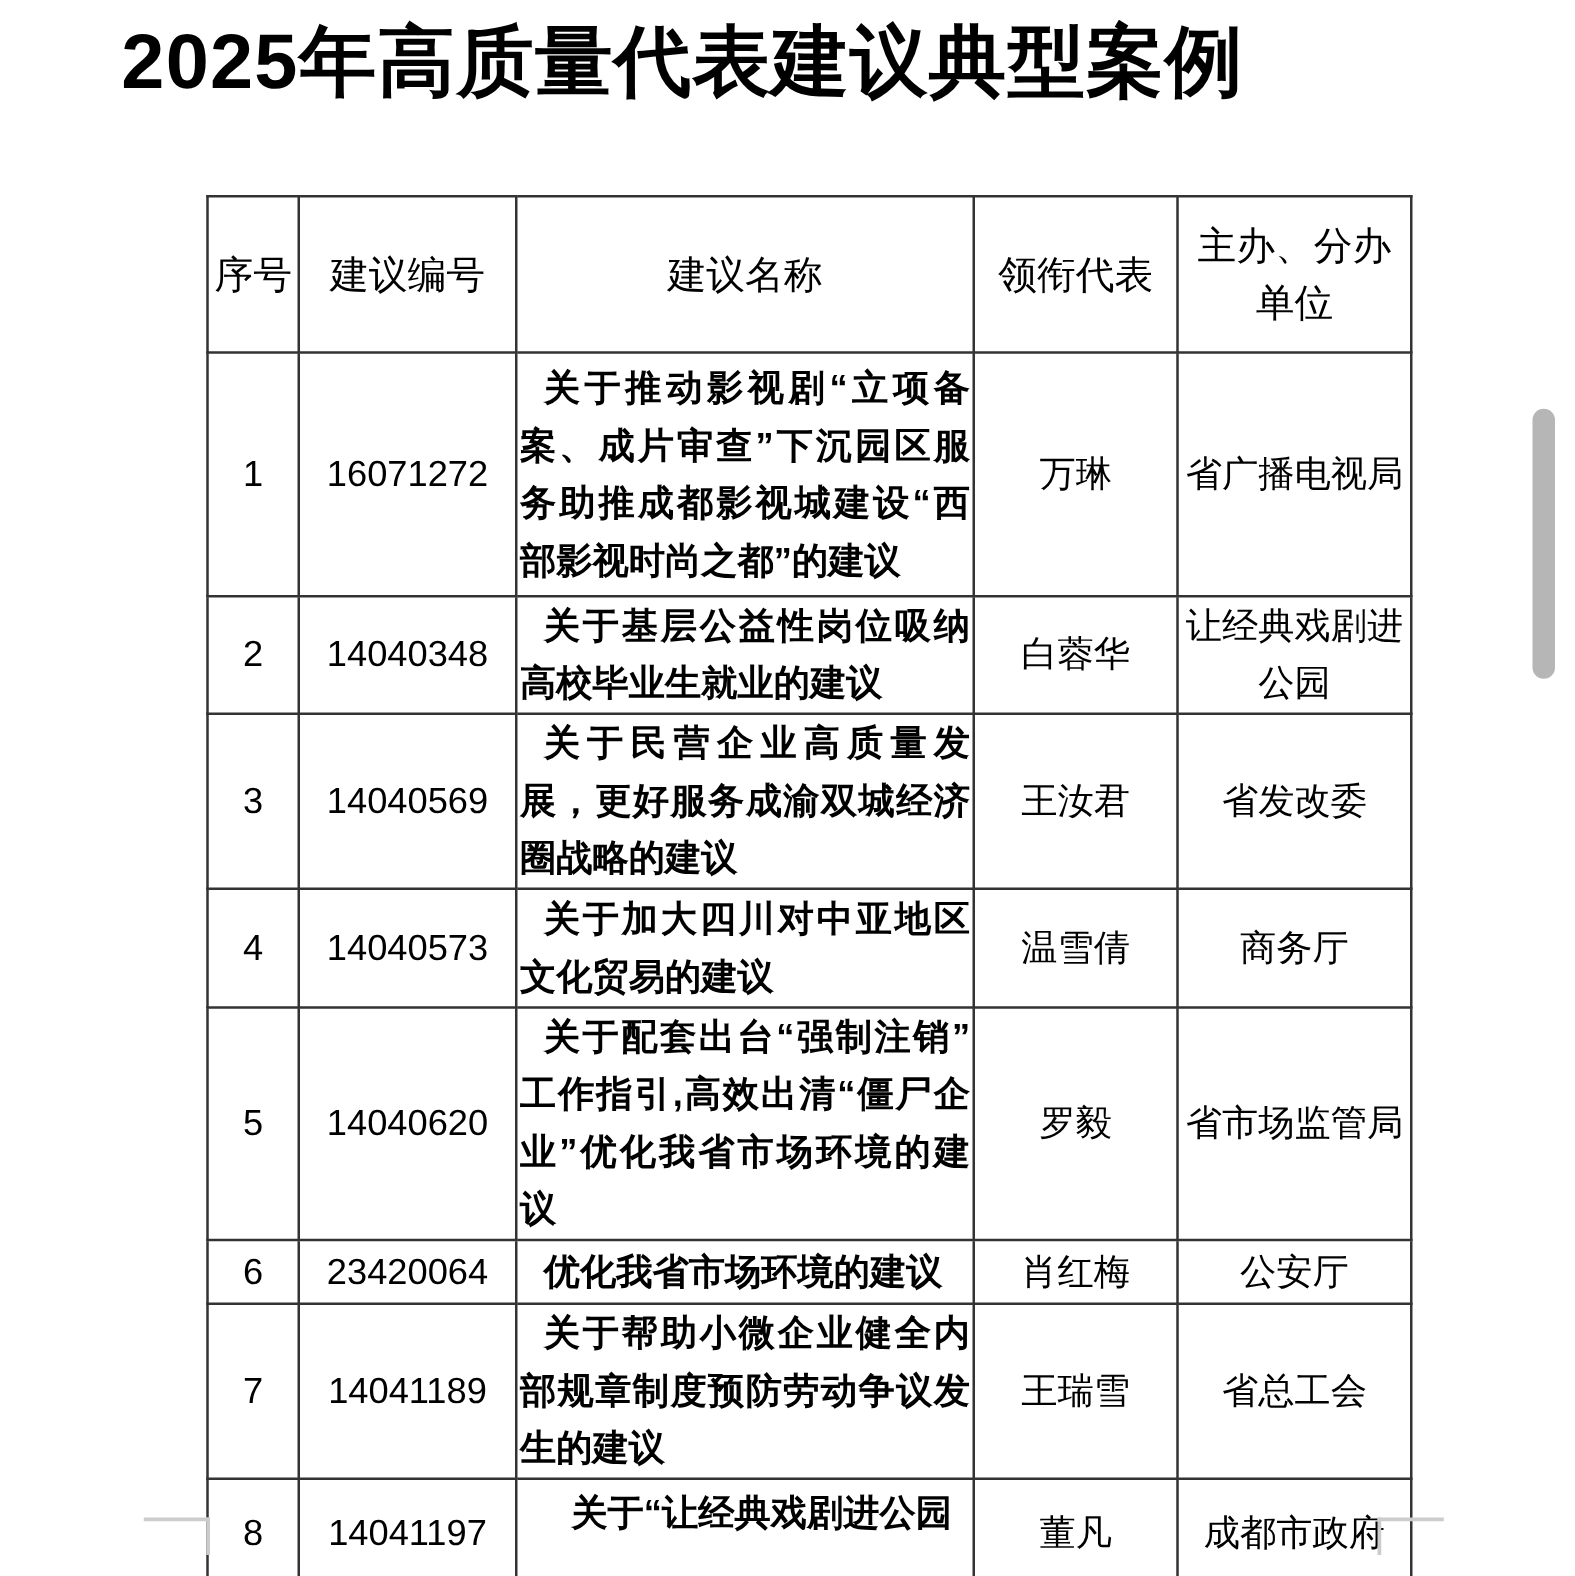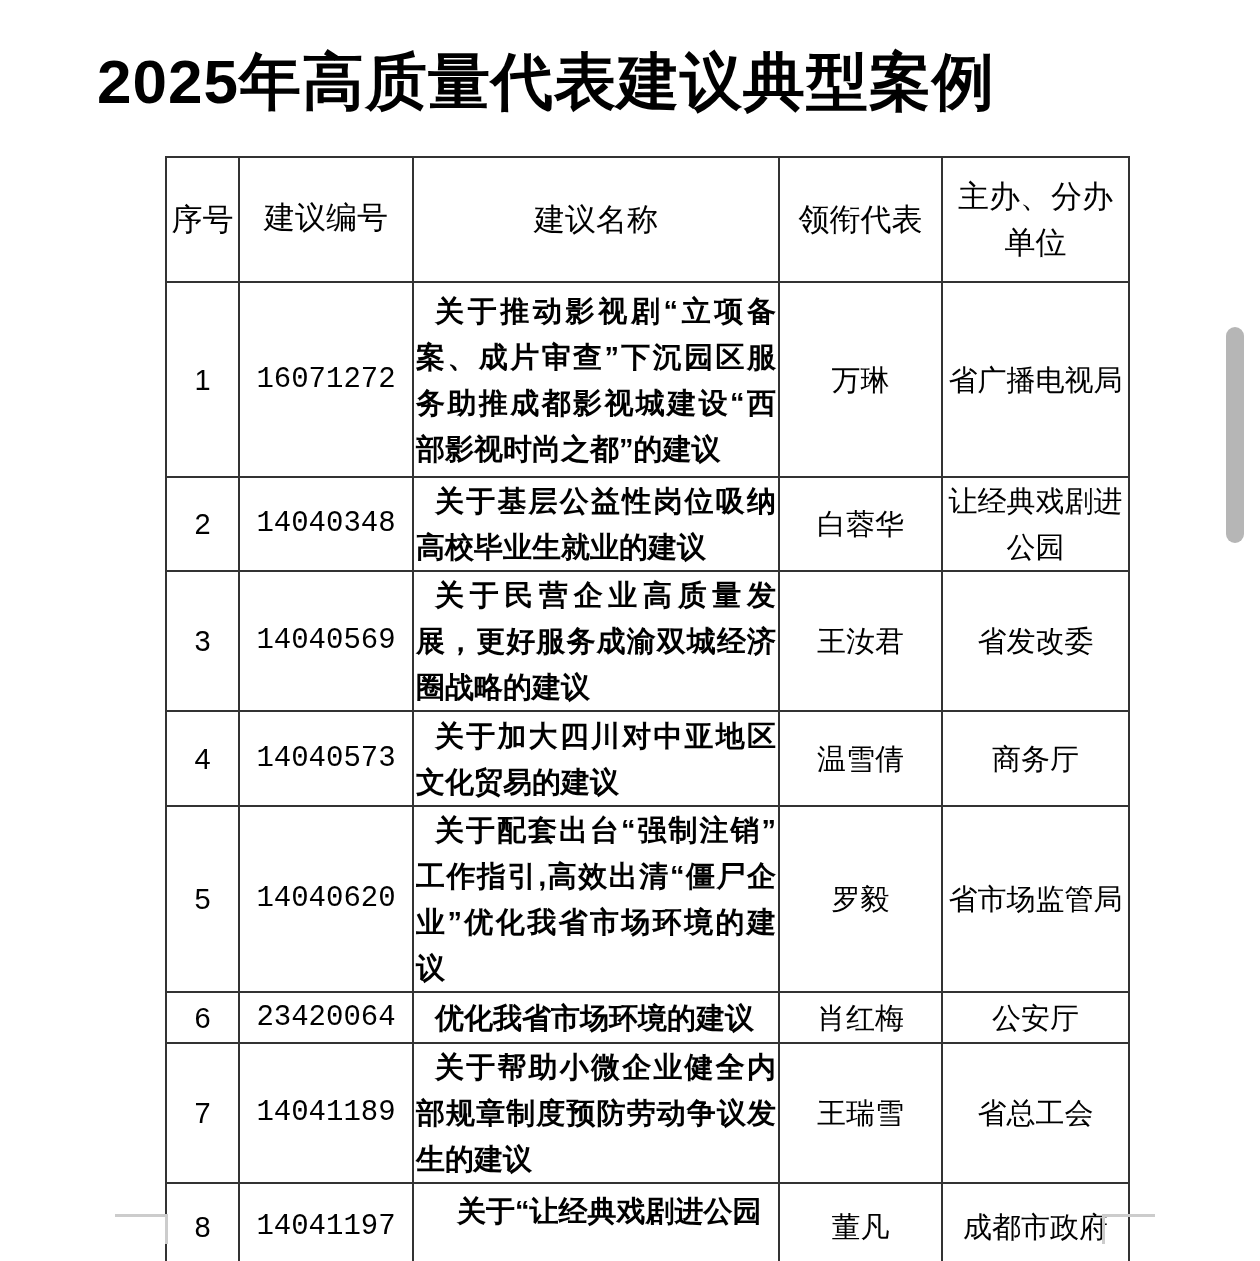--- a/index.html
+++ b/index.html
@@ -13,21 +13,20 @@
   }
   .page-title{
     position:absolute;
     left:0;top:8px;width:1092px;
     text-align:center;
     font-size:62px;
     font-weight:bold;
     letter-spacing:1px;
     line-height:84px;
     white-space:nowrap;
-    margin-top:32px;
   }
   table.case-table{
     position:absolute;
     left:165px;top:156px;
     width:963px;
     border-collapse:collapse;
     table-layout:fixed;
     font-size:29px;
     line-height:46px;
   }
@@ -38,21 +37,21 @@
     word-break:break-all;
     overflow:hidden;
   }
   .case-table th{
     font-size:31px;
     font-weight:normal;
     text-align:center;
     line-height:46px;
   }
   .col-no   {width:73px;  text-align:center;}
-  .col-code {width:174px; text-align:center;font-family:Liberation Mono, monospace;}
+  .col-code {width:174px; text-align:center;}
   .col-name {width:366px; text-align:justify; text-justify:inter-ideograph; padding:0 5px;font-weight:bold;}
   .col-rep  {width:163px; text-align:center;margin-left:16px;}
   .col-unit {width:187px; text-align:center;margin-left:16px;}
   td.col-name{text-indent:19px;}
   tbody tr:last-child td.col-name{vertical-align:top;padding-top:4px;padding-left:24px;}
   .scrollbar-thumb{
     position:absolute;
     left:1226px;top:327px;
     width:18px;height:216px;
     background:#b6b6b6;

